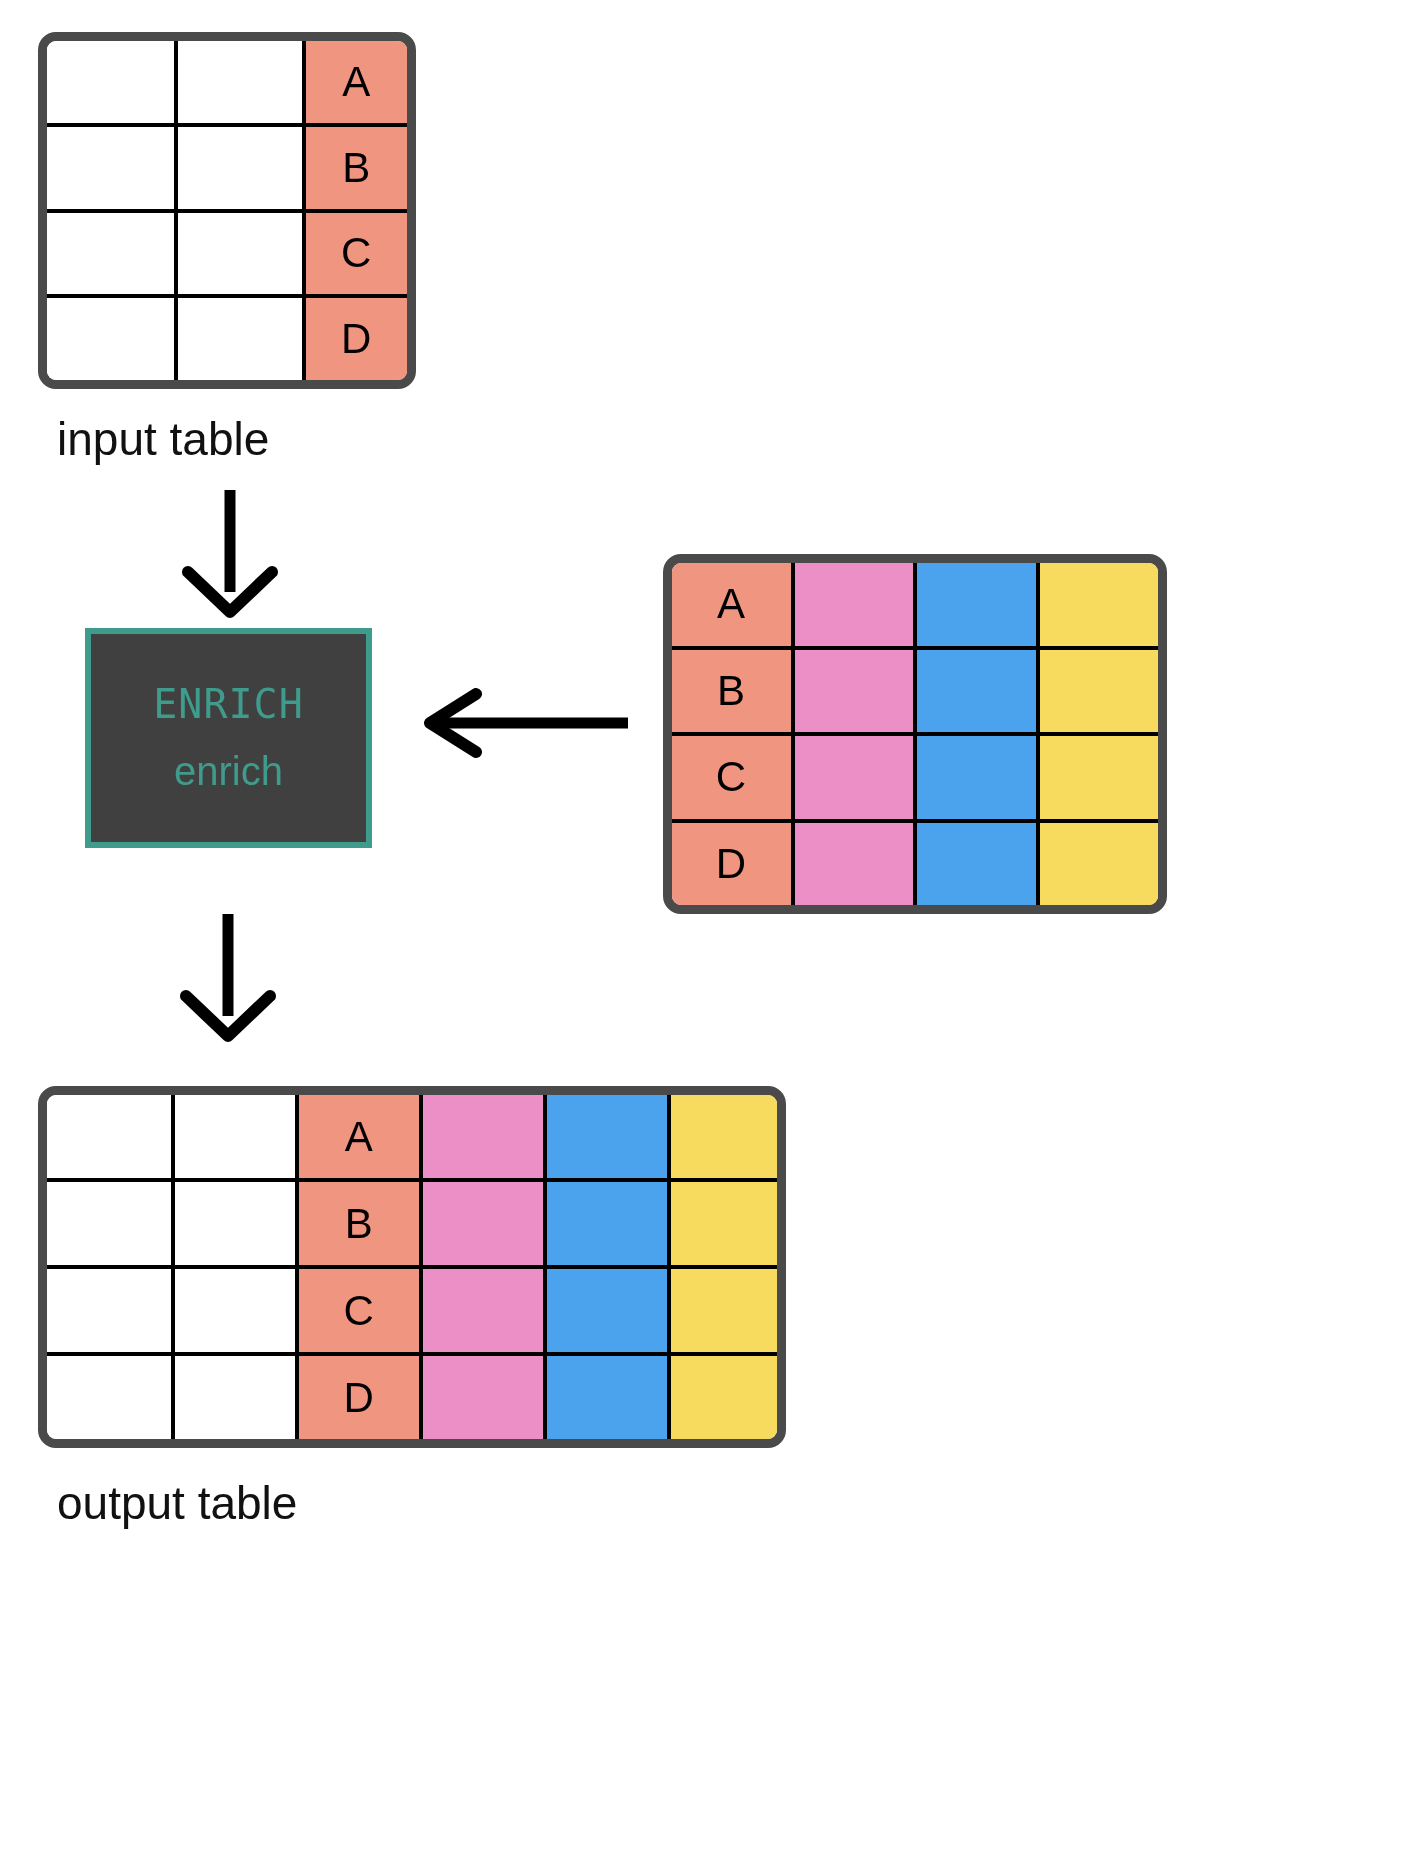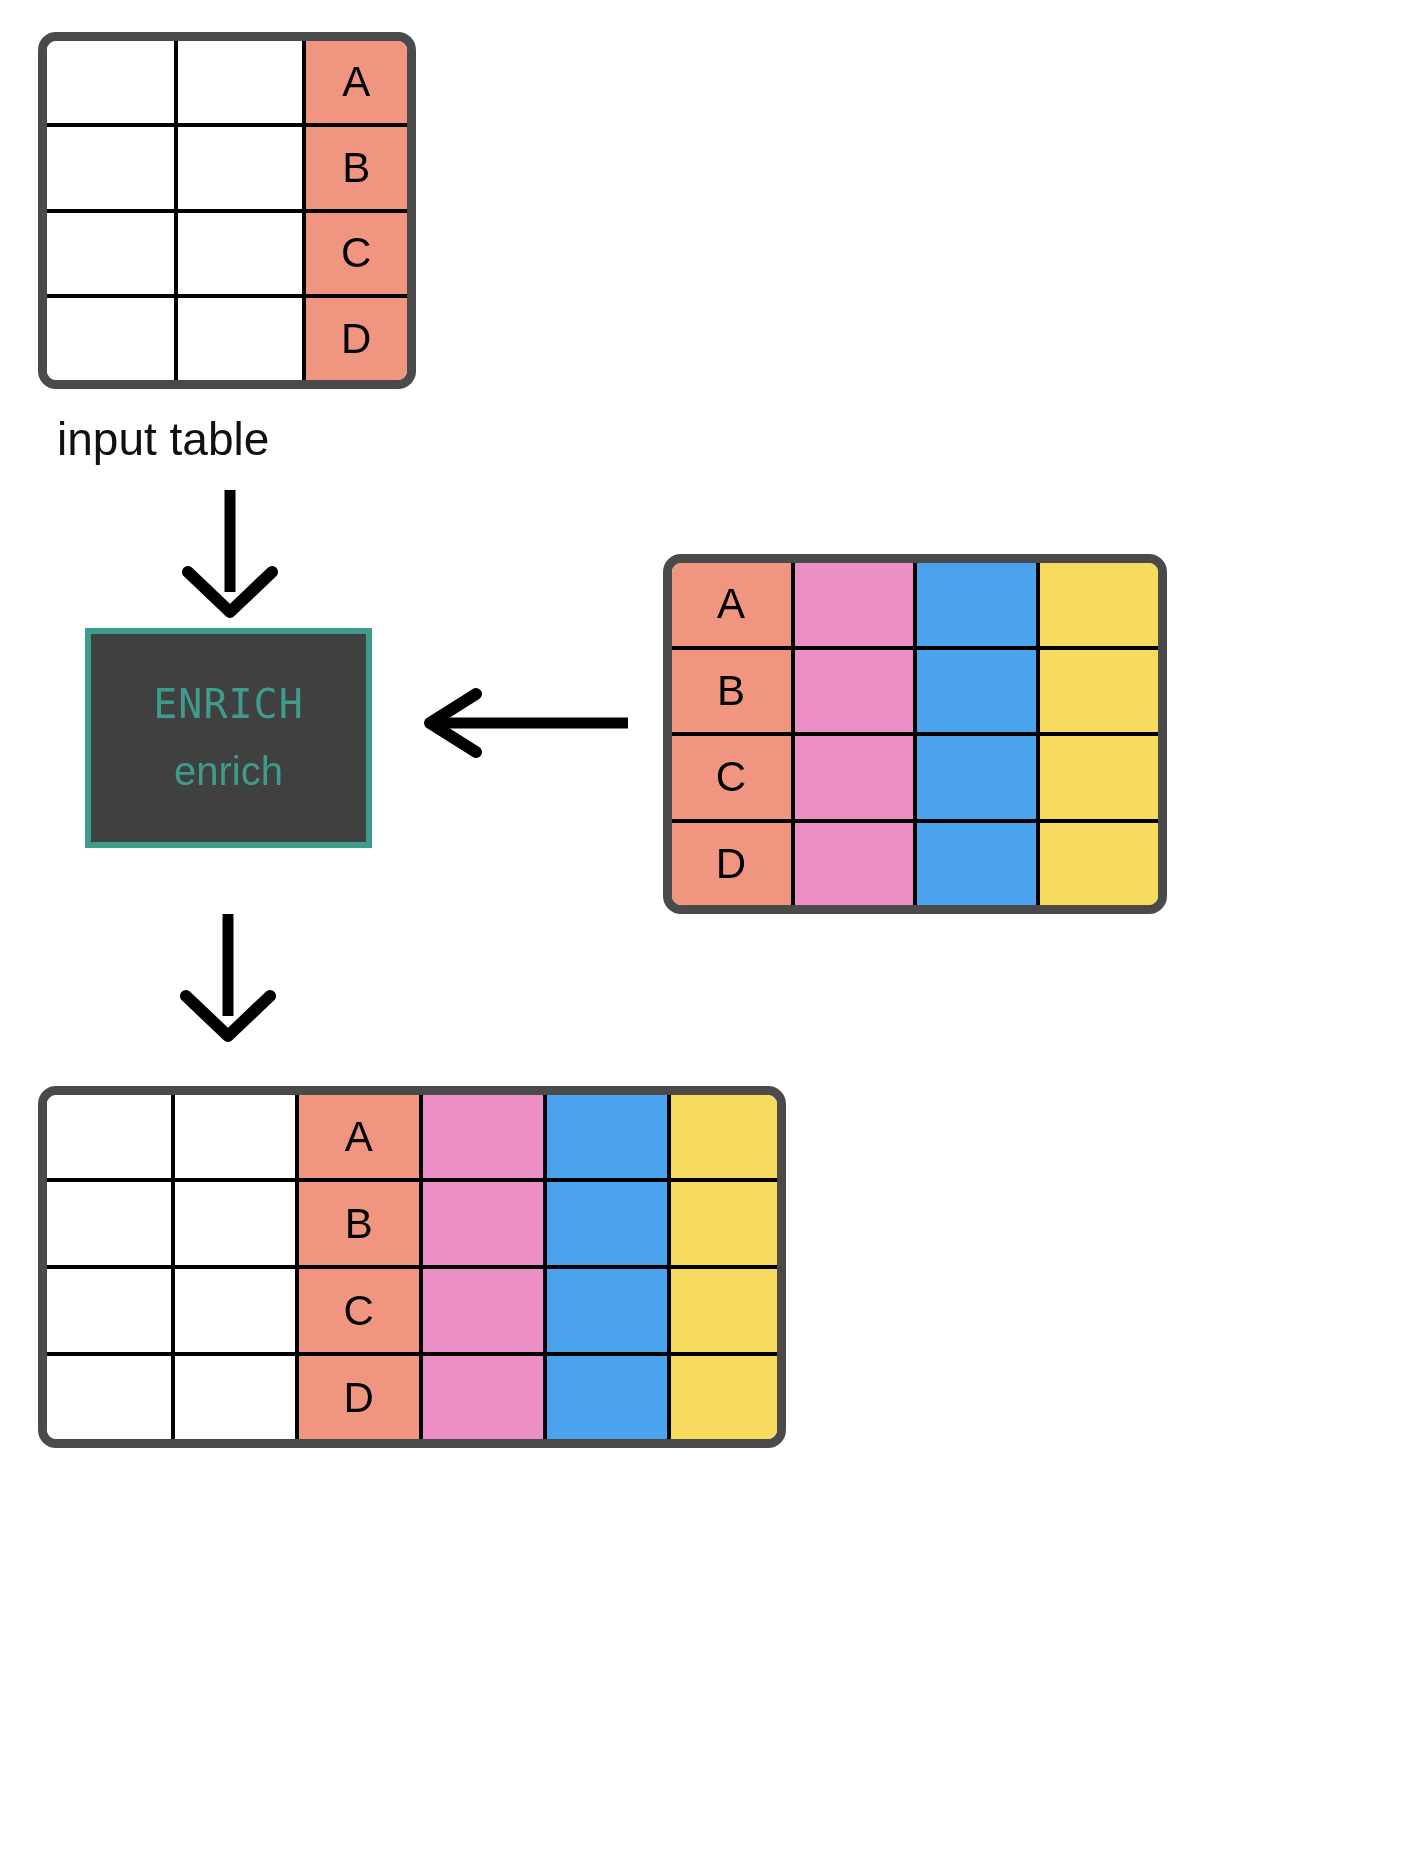--- a/index.html
+++ b/index.html
@@ -234,14 +234,15 @@
     <div class="row">
       <div class="cell oc c-white"></div>
       <div class="cell oc c-white"></div>
       <div class="cell oc c-salmon">D</div>
       <div class="cell oc c-pink"></div>
       <div class="cell oc c-blue"></div>
       <div class="cell oc-last c-yellow"></div>
     </div>
   </div>
 
+  <div class="caption" id="caption-output">output table</div>
 
 </div>
 
 </body></html>

